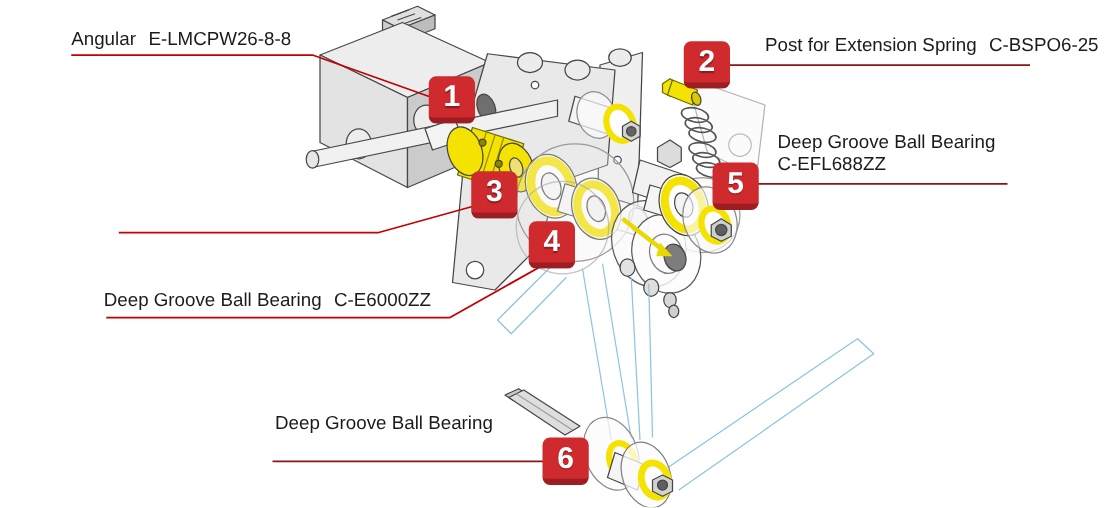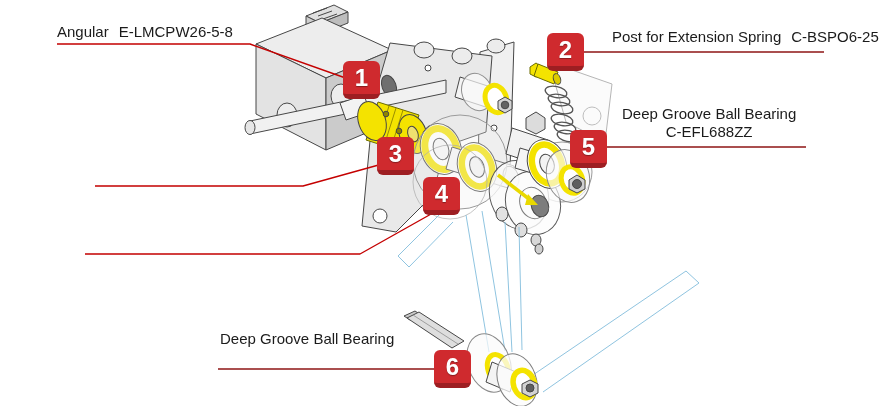--- a/index.html
+++ b/index.html
@@ -6,21 +6,21 @@
   .stage{
     position:relative;width:888px;height:406px;background:#fff;overflow:hidden;
     font-family:"Liberation Sans",sans-serif;
   }
   .stage svg{position:absolute;left:0;top:0;}
   .callout{
     position:absolute;white-space:nowrap;color:var(--text-color);
     font-size:15px;line-height:18px;z-index:3;
   }
   .callout .pn{margin-left:10px;}
-  .callout.stacked .pn{display:block;margin-left:0;text-align:center;}
+  .callout.stacked .pn{display:block;margin-left:0;}
   .badge{
     position:absolute;width:37px;height:38px;box-sizing:border-box;
     background:var(--badge-red);border-bottom:5px solid var(--badge-dark);
     border-radius:6px;display:flex;align-items:center;justify-content:center;
     color:#fff;font-weight:bold;font-size:24px;z-index:2;
     text-shadow:0 1px 1px rgba(0,0,0,.35);
   }
   .yellow-fill{fill:var(--part-yellow);}
   .yellow-ring{stroke:var(--part-yellow);}
   .belt{stroke:var(--belt-blue);fill:none;stroke-width:1;}
@@ -203,25 +203,28 @@
       <span>4</span>
     </div>
   <div class="badge" style="left:570px;top:130px">
       <span>5</span>
     </div>
   <div class="badge" style="left:434px;top:350px">
       <span>6</span>
     </div>
 
   <div class="callout" style="left:57px;top:23px">
-    <span class="nm">Angular</span><span class="pn">E-LMCPW26-5-8</span>
+    <span class="nm">Angular</span><span class="pn">E-LMCPW26-8-8</span>
   </div>
   <div class="callout" style="left:612px;top:28px">
     <span class="nm">Post for Extension Spring</span><span class="pn">C-BSPO6-25</span>
   </div>
+  <div class="callout" style="left:83px;top:232px">
+    <span class="nm">Deep Groove Ball Bearing</span><span class="pn">C-E6000ZZ</span>
+  </div>
   <div class="callout stacked" style="left:622px;top:105px">
     <span class="nm">Deep Groove Ball Bearing</span><span class="pn">C-EFL688ZZ</span>
   </div>
   <div class="callout stacked" style="left:220px;top:330px">
     <span class="nm">Deep Groove Ball Bearing</span>
   </div>
 
 </div>
 
 </body></html>

